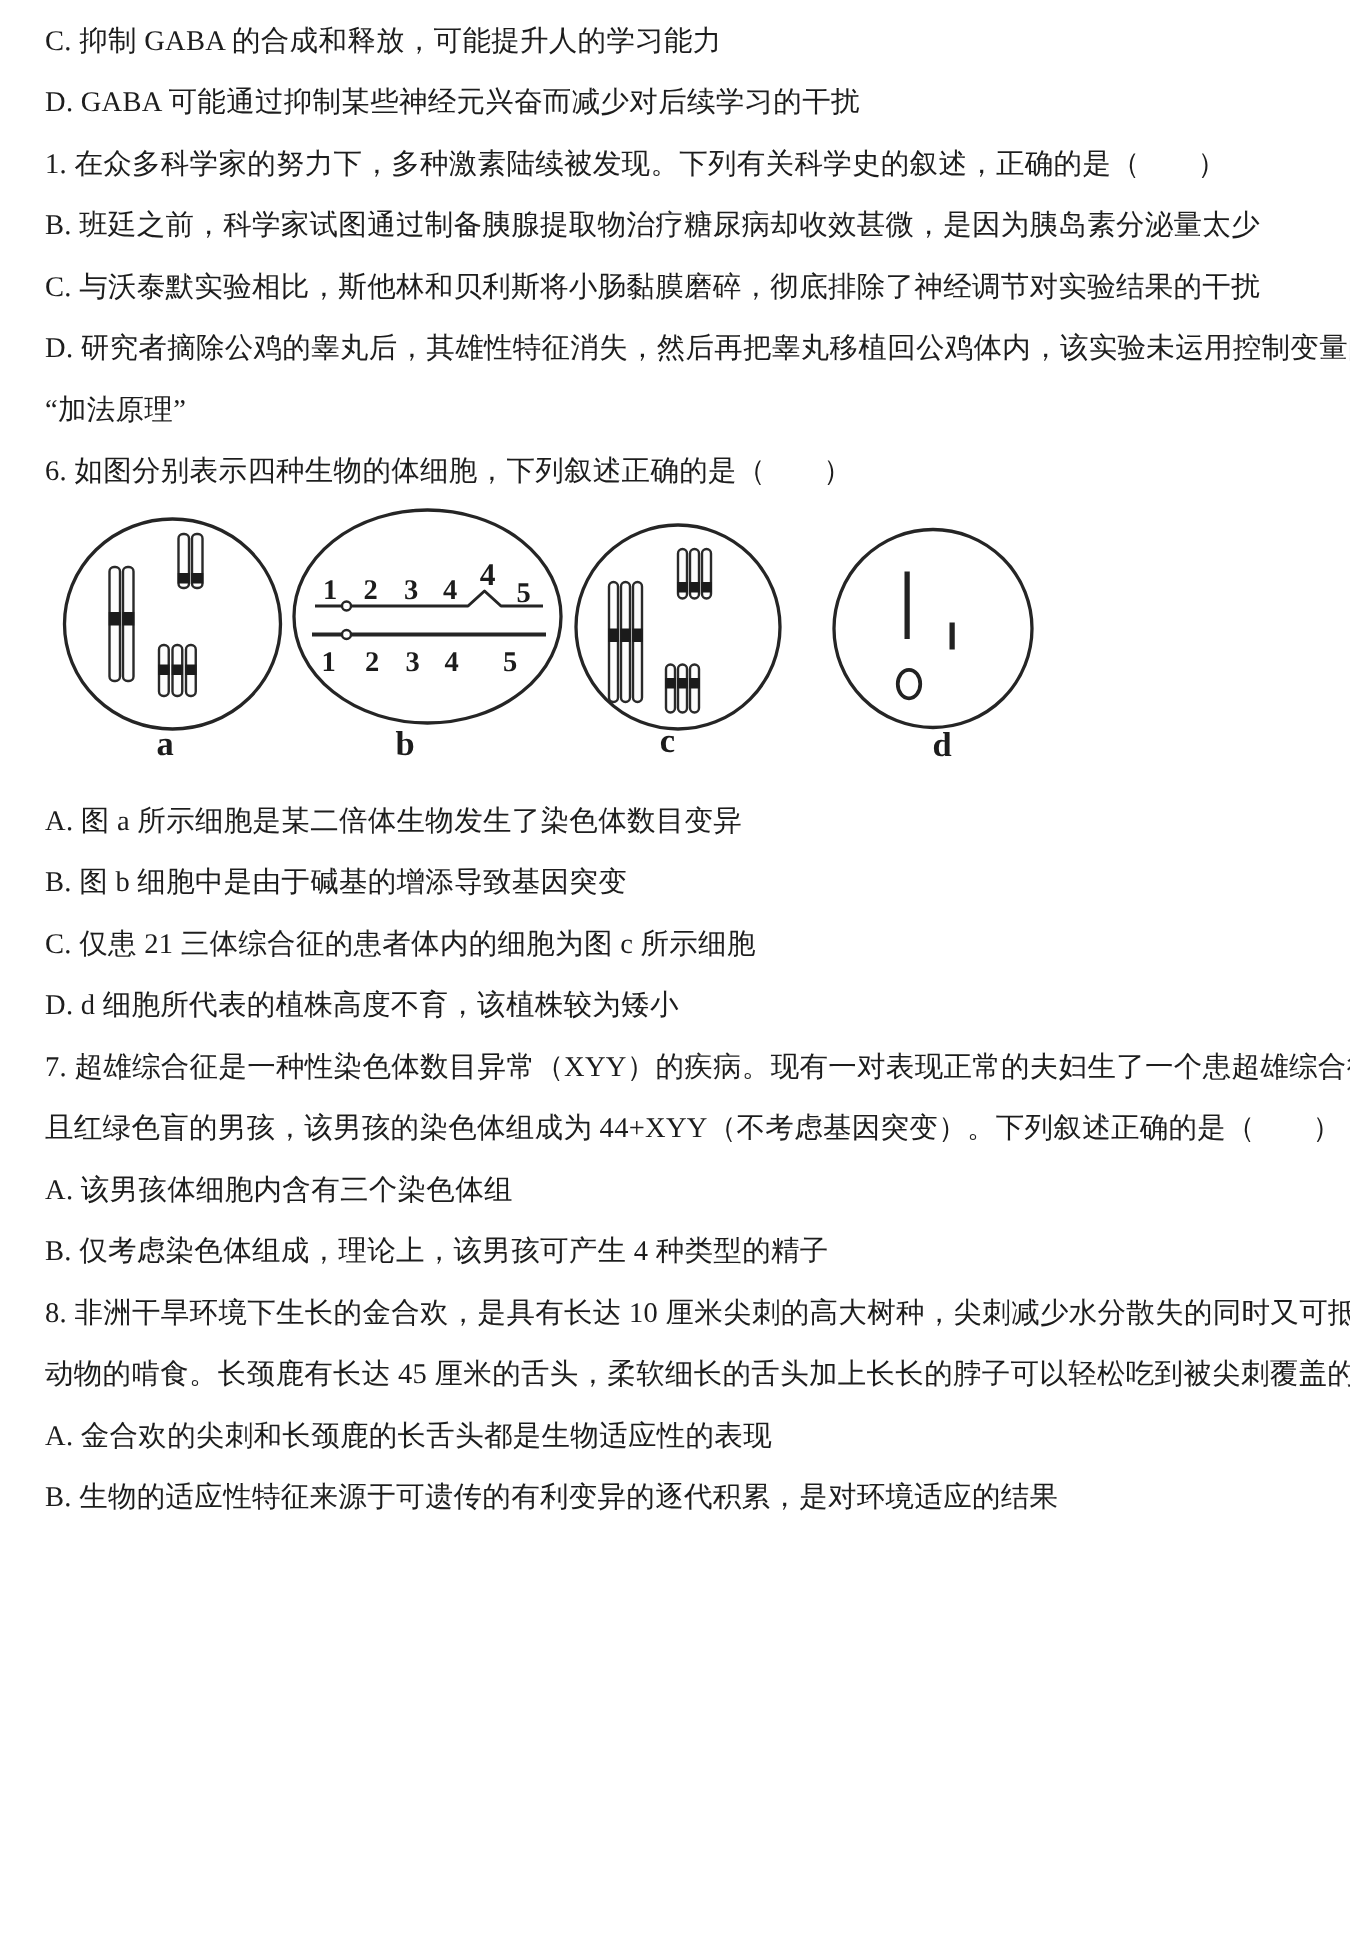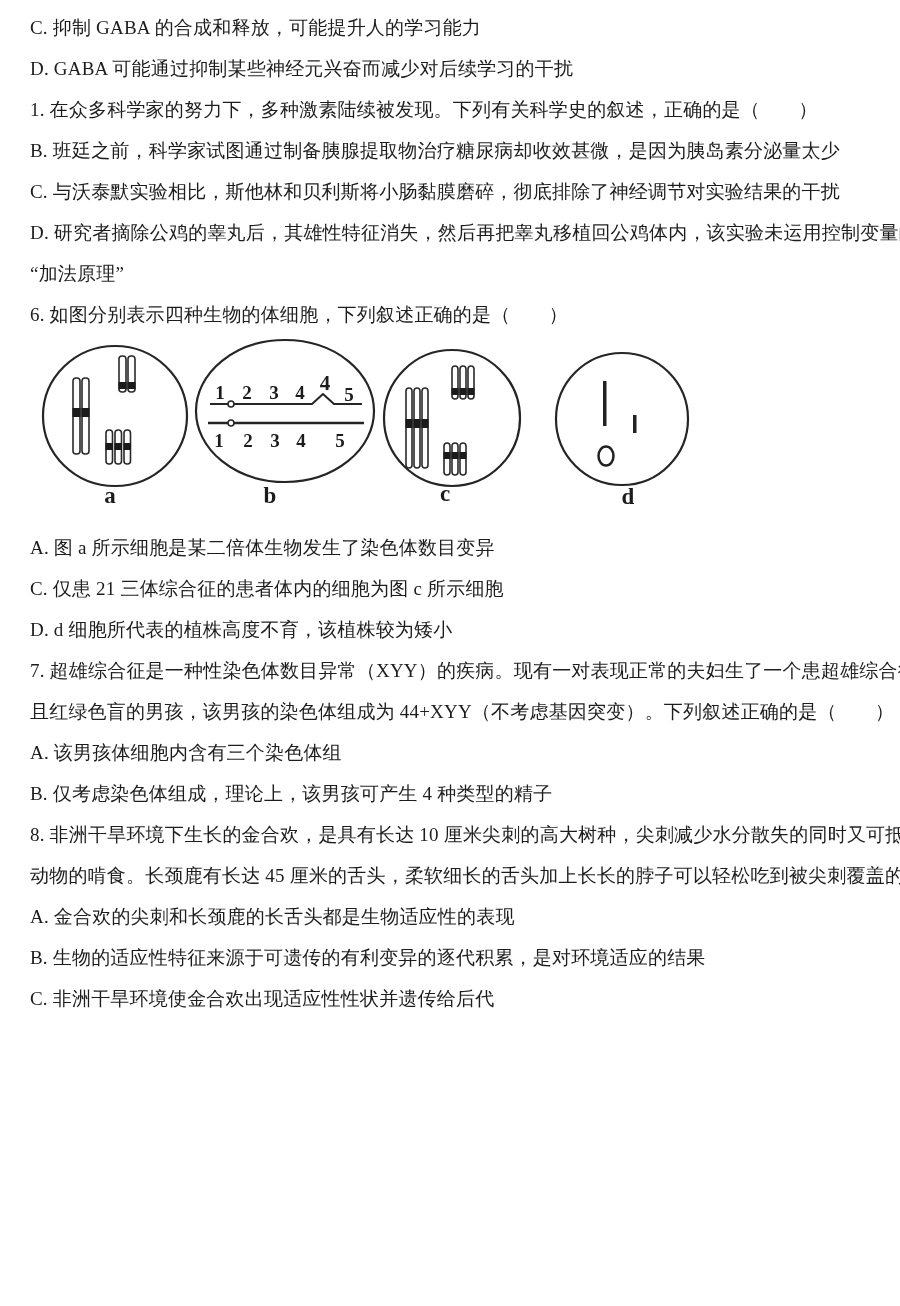--- a/index.html
+++ b/index.html
@@ -140,27 +140,27 @@
         <rect x="603" y="422" width="3.5" height="45" fill="#222222"></rect>
         <rect x="633" y="456" width="3.5" height="18" fill="#222222"></rect>
         <ellipse cx="606" cy="497" rx="7.5" ry="9.5" fill="none" stroke="#222222" stroke-width="2.5"></ellipse>
         <text class="cell-label" x="628" y="545" text-anchor="middle">d</text>
       </g>
 
     </svg>
   </div>
 
   <div class="line">A. 图 a 所示细胞是某二倍体生物发生了染色体数目变异</div>
+  <div class="line">B. 图 b 细胞中是由于碱基的增添导致基因突变</div>
   <div class="line">C. 仅患 21 三体综合征的患者体内的细胞为图 c 所示细胞</div>
   <div class="line">D. d 细胞所代表的植株高度不育，该植株较为矮小</div>
 
   <div class="line">7. 超雄综合征是一种性染色体数目异常（XYY）的疾病。现有一对表现正常的夫妇生了一个患超雄综合征</div>
   <div class="line">且红绿色盲的男孩，该男孩的染色体组成为 44+XYY（不考虑基因突变）。下列叙述正确的是（　　）</div>
   <div class="line">A. 该男孩体细胞内含有三个染色体组</div>
   <div class="line">B. 仅考虑染色体组成，理论上，该男孩可产生 4 种类型的精子</div>
 
   <div class="line">8. 非洲干旱环境下生长的金合欢，是具有长达 10 厘米尖刺的高大树种，尖刺减少水分散失的同时又可抵御</div>
   <div class="line">动物的啃食。长颈鹿有长达 45 厘米的舌头，柔软细长的舌头加上长长的脖子可以轻松吃到被尖刺覆盖的金</div>
   <div class="line">A. 金合欢的尖刺和长颈鹿的长舌头都是生物适应性的表现</div>
   <div class="line">B. 生物的适应性特征来源于可遗传的有利变异的逐代积累，是对环境适应的结果</div>
-  <div class="line">C. 非洲干旱环境使金合欢出现适应性性状并遗传给后代</div>
 
 </div>
 
 </body></html>

